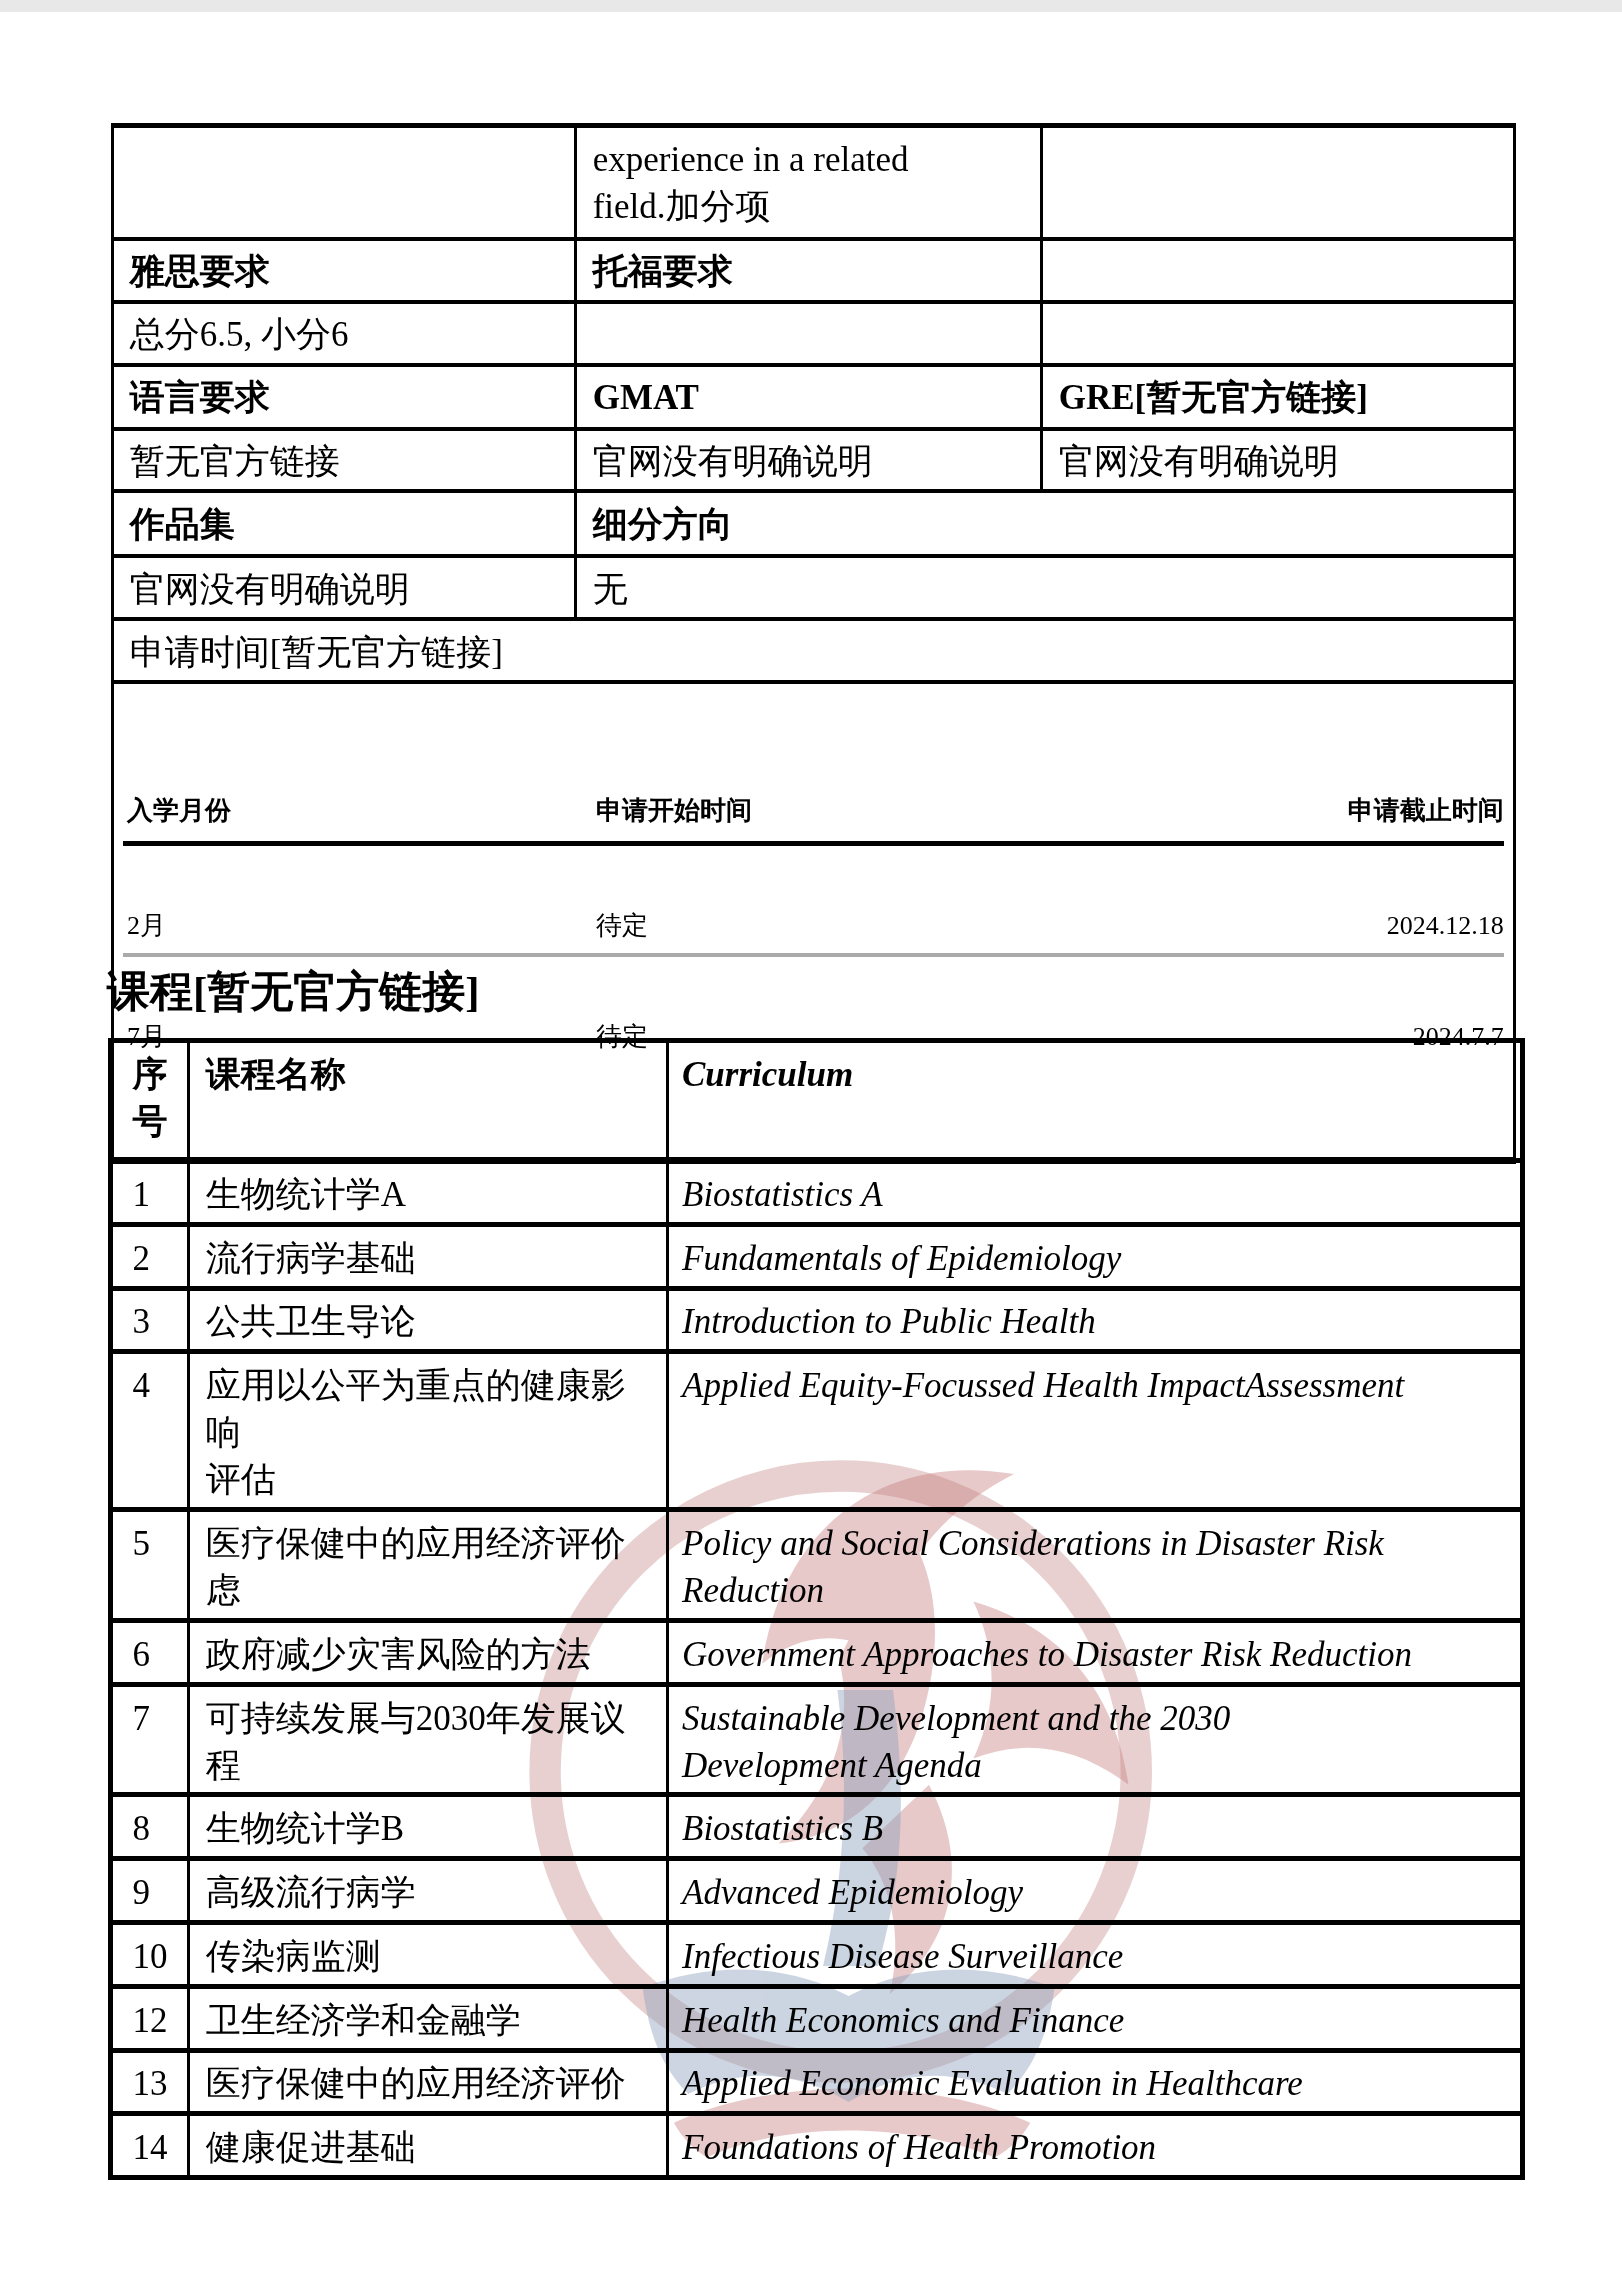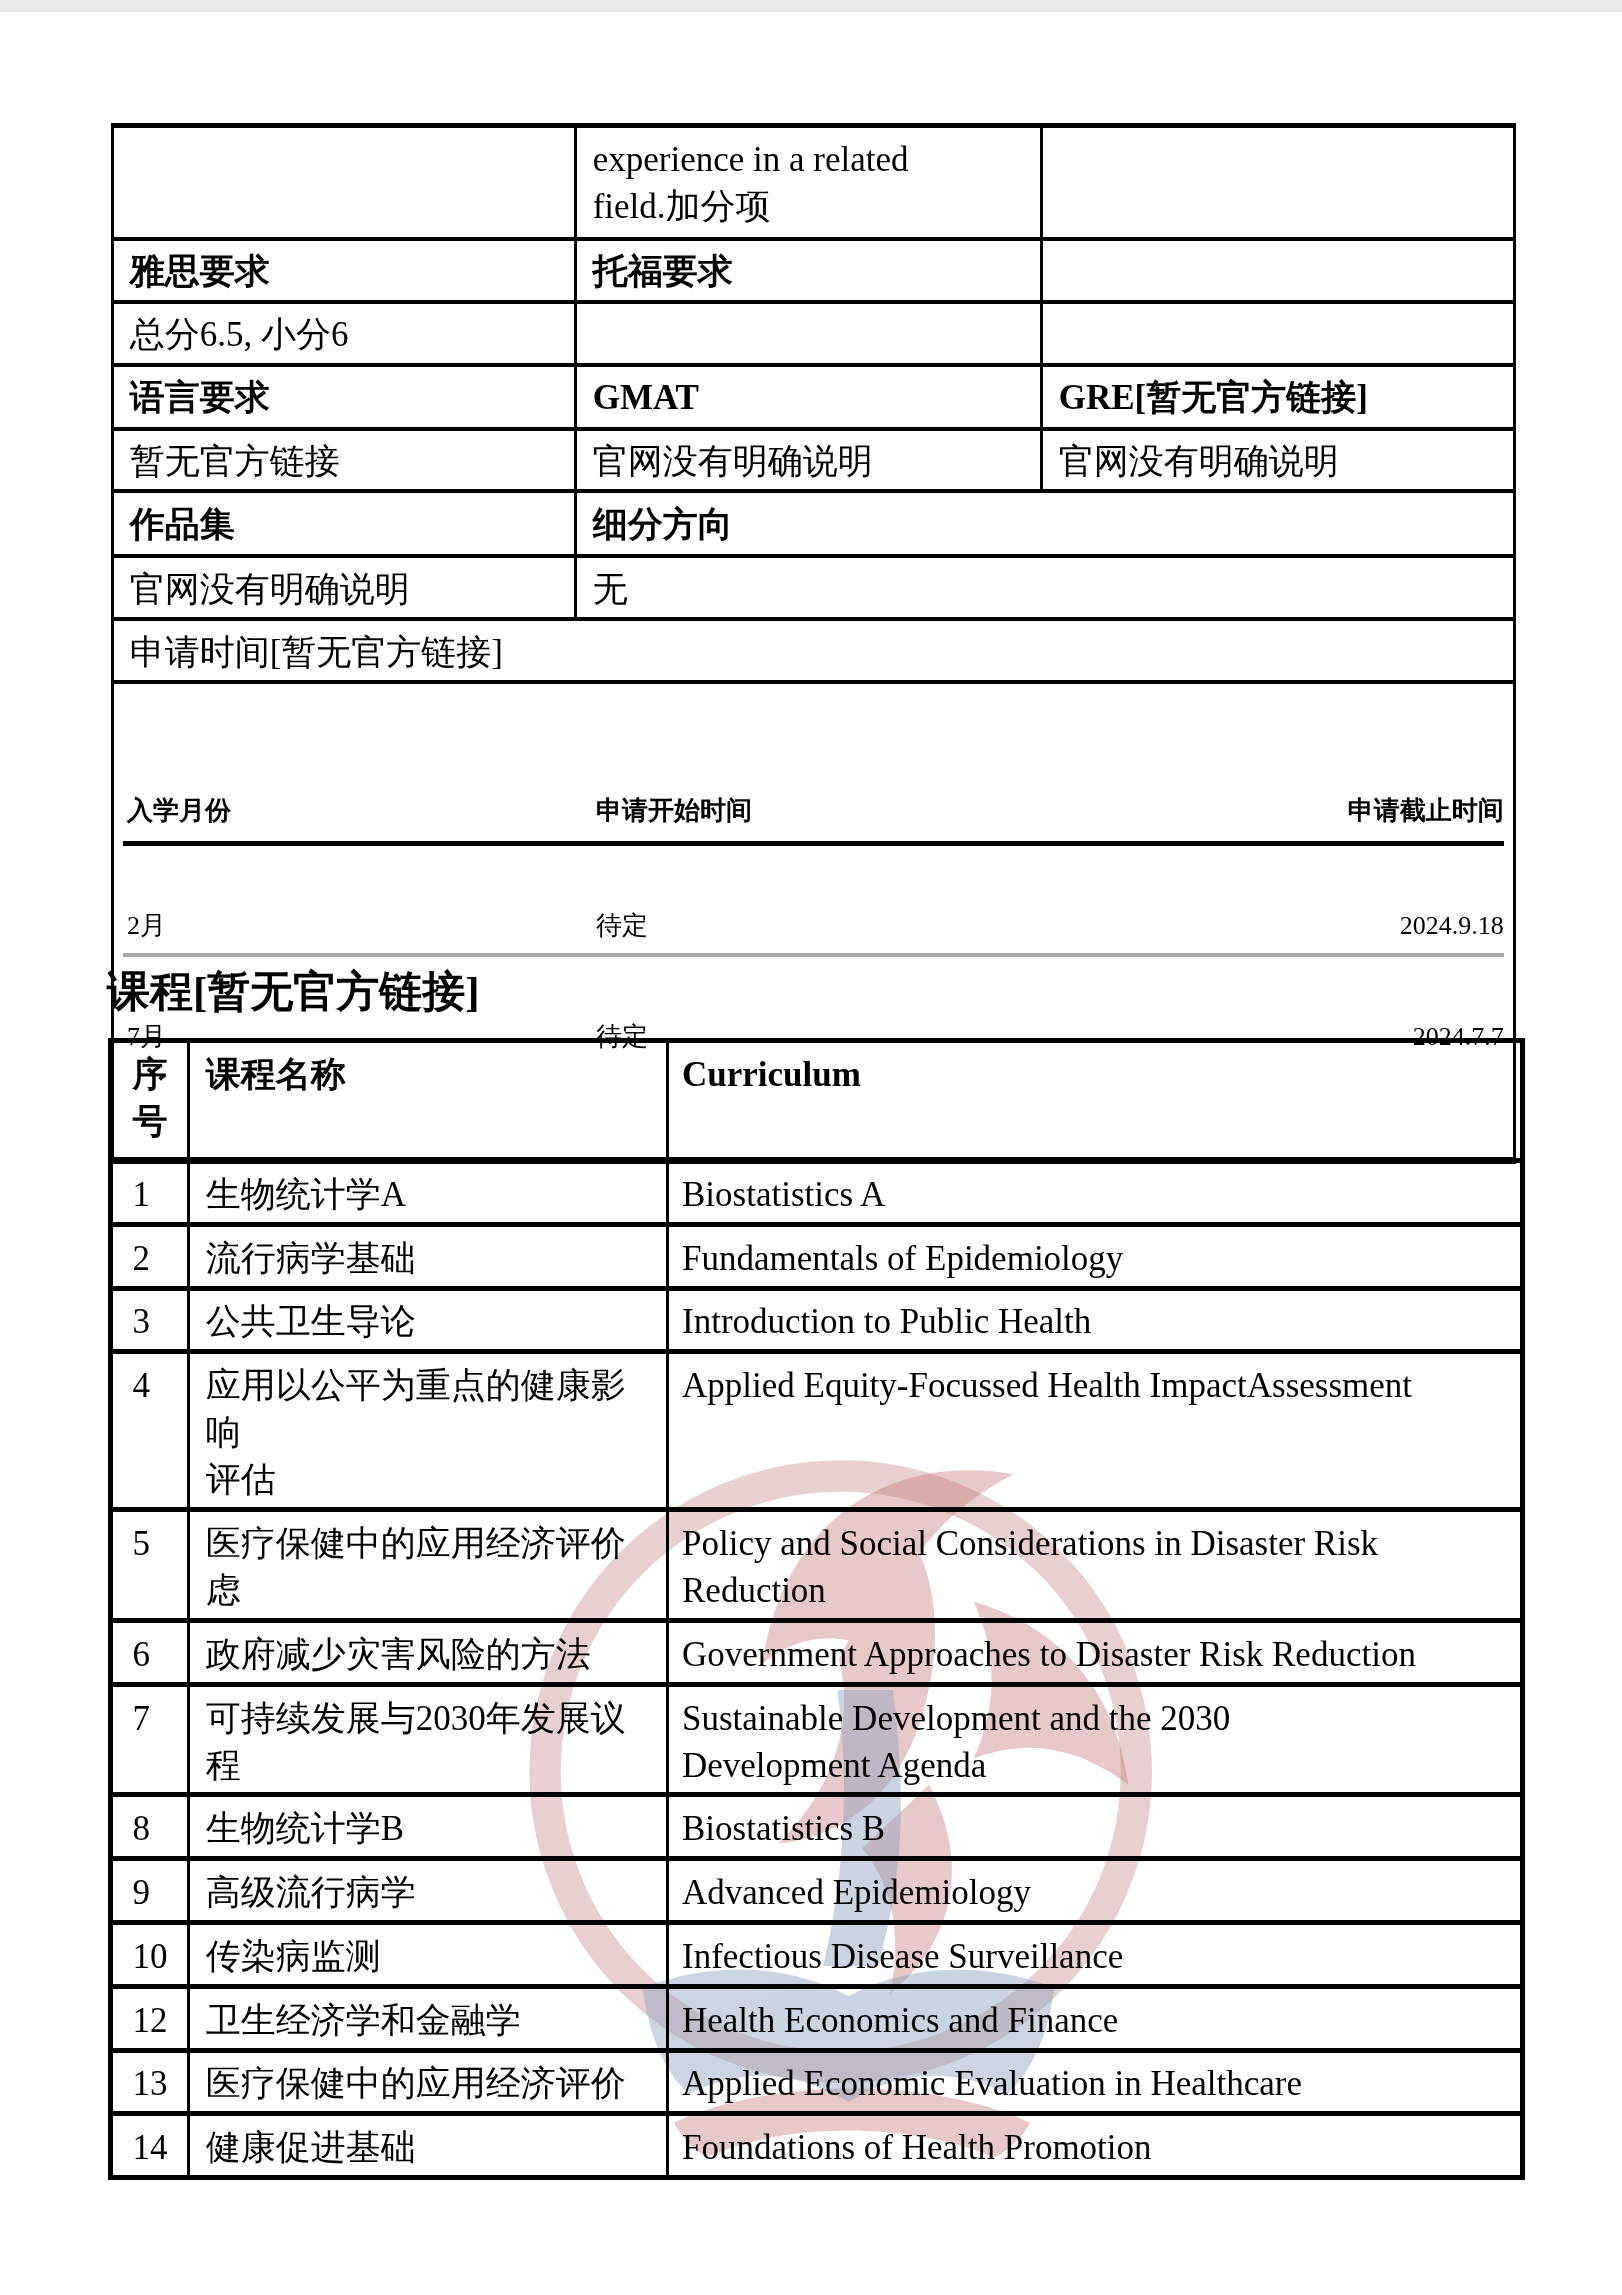--- a/index.html
+++ b/index.html
@@ -38,21 +38,21 @@
   .heading {
     position:absolute; left:107px; top:950px; z-index:1;
     font-size:43px; font-weight:bold; line-height:59px; white-space:nowrap;
   }
 
   
   #curTable { left:108px; top:1026px; width:1412px; }
   #curTable { border:5.2px solid #000; }
   #curTable td, #curTable th { border-left-width:3.9px; border-right-width:3.9px; border-top-width:5.2px; border-bottom-width:5.2px; }
   #curTable .idx { padding-left:19.6px; }
-  #curTable .cur { padding-left:13px; }
+  #curTable .cur { padding-left:13px;font-style:italic; }
 </style>
 </head>
 <body>
 
 <div class="page">
 
   <svg class="wm" viewBox="0 0 1160 1260" aria-hidden="true">
     <circle cx="565" cy="605" r="452" fill="none" stroke="#c98f8f" stroke-width="48" opacity="0.42"></circle>
     <g fill="#c97f7f" opacity="0.42">
       <path d="M445,440 C475,235 625,115 830,150 C705,215 645,305 625,425 C565,385 495,398 445,440 Z"></path>
@@ -115,21 +115,21 @@
       <td colspan="3" class="nb">
         <div class="sched">
           <div class="srow shead">
             <div class="c1">入学月份</div>
             <div class="c2">申请开始时间</div>
             <div class="c3">申请截止时间</div>
           </div>
           <div class="srow srow1">
             <div class="c1">2月</div>
             <div class="c2">待定</div>
-            <div class="c3">2024.9.18</div>
+            <div class="c3">2024.12.18</div>
           </div>
           <div class="srow srow2">
             <div class="c1">7月</div>
             <div class="c2">待定</div>
             <div class="c3">2024.7.7</div>
           </div>
         </div>
       </td>
     </tr>
   </tbody>

